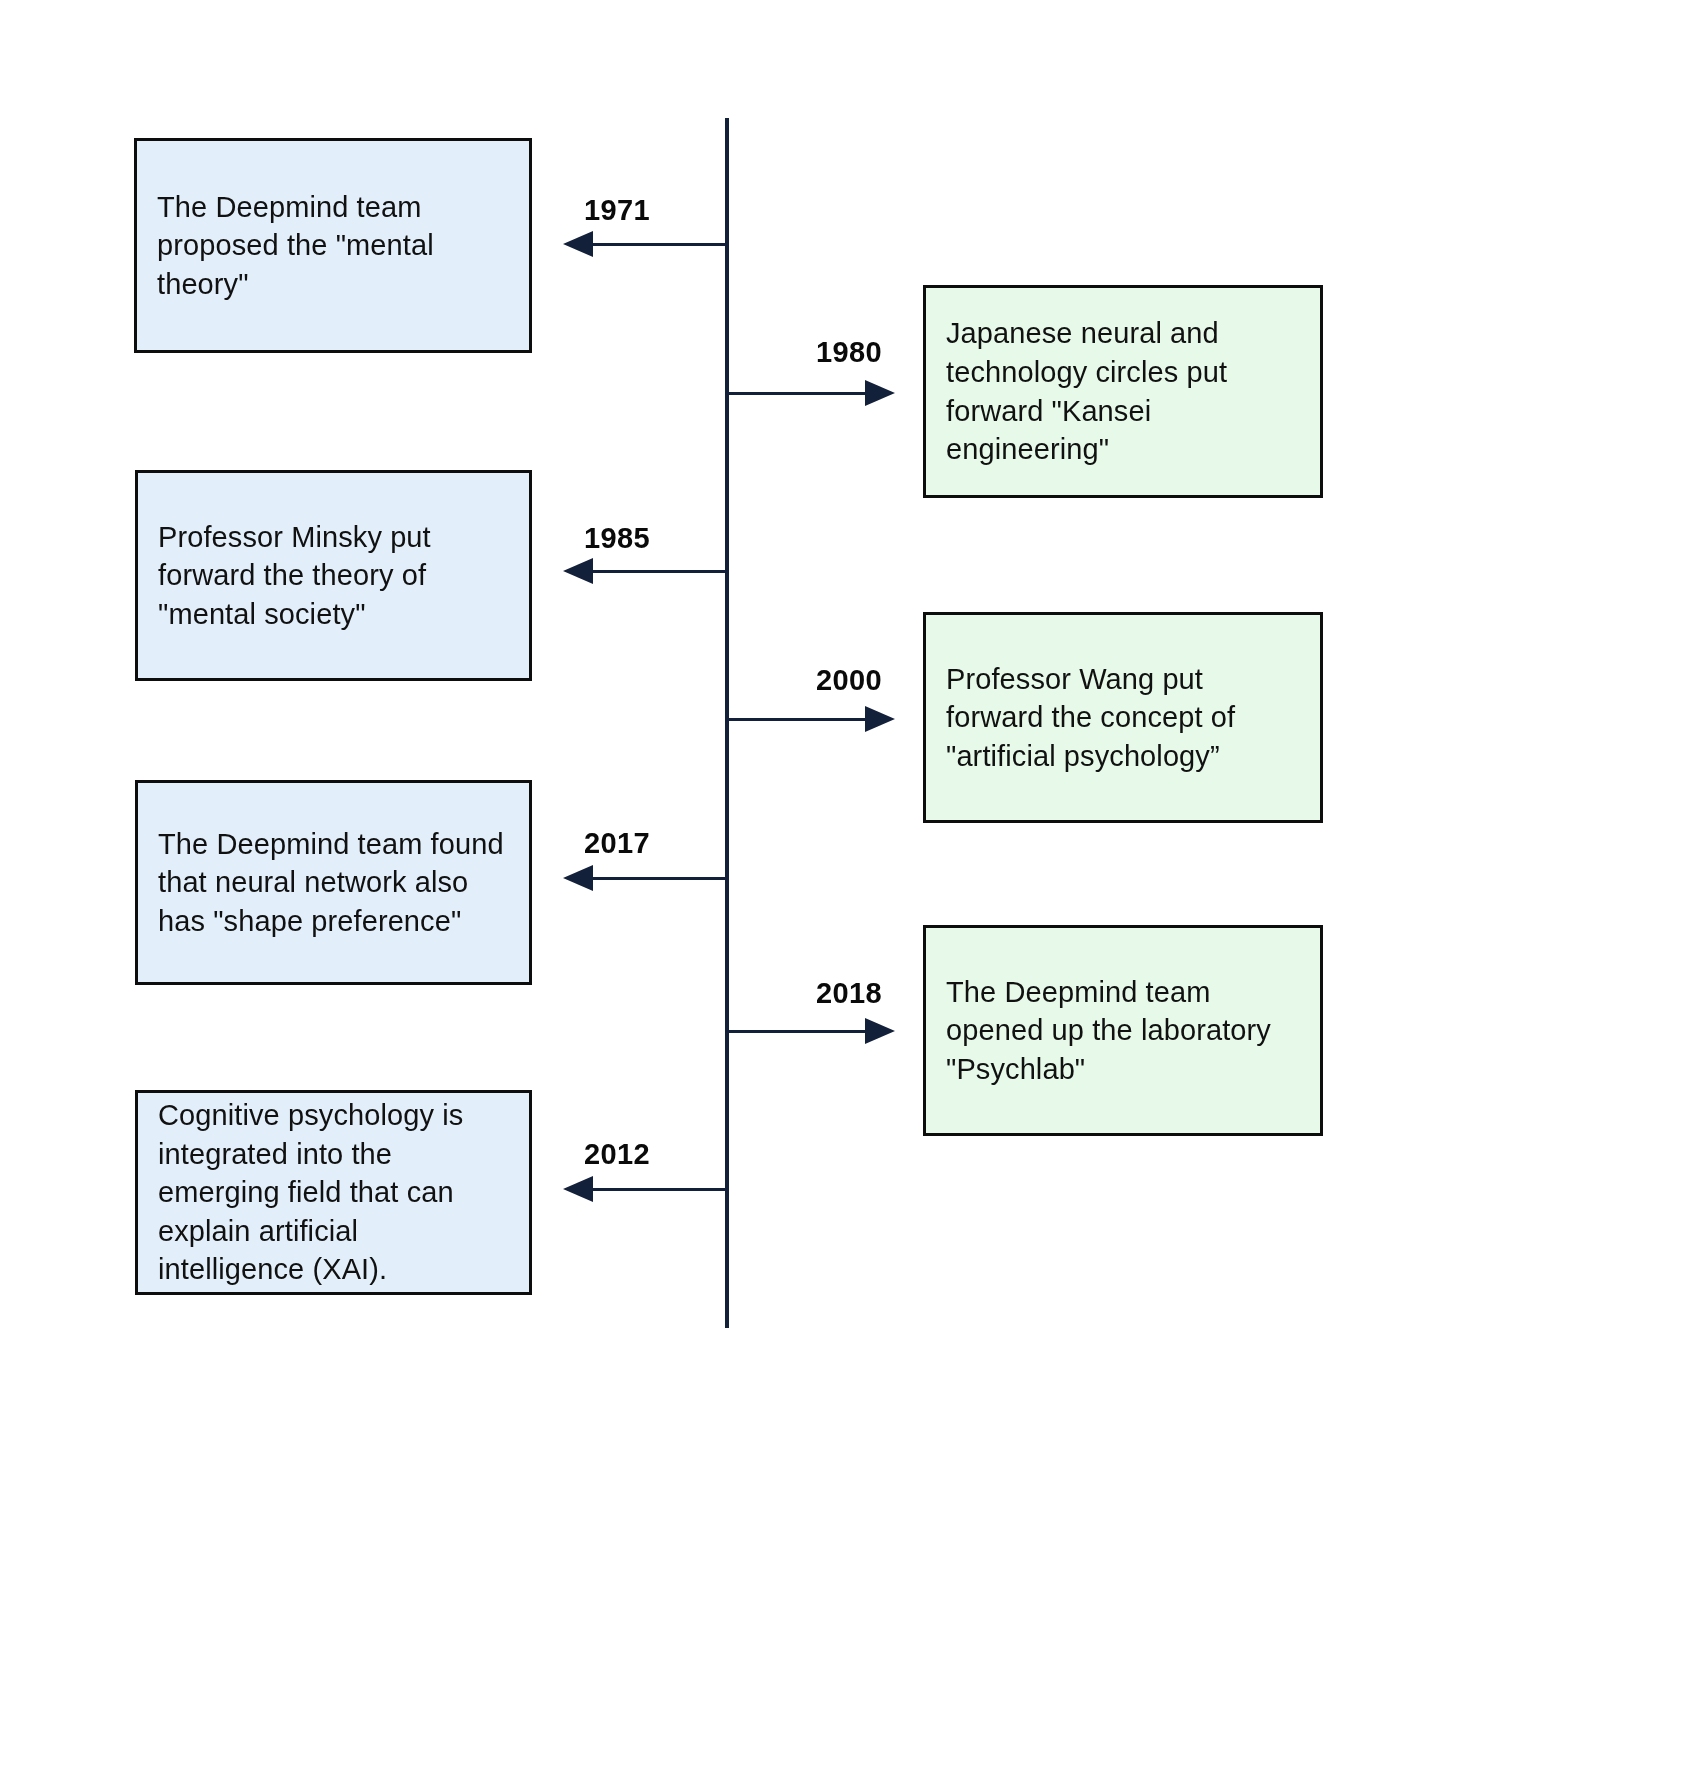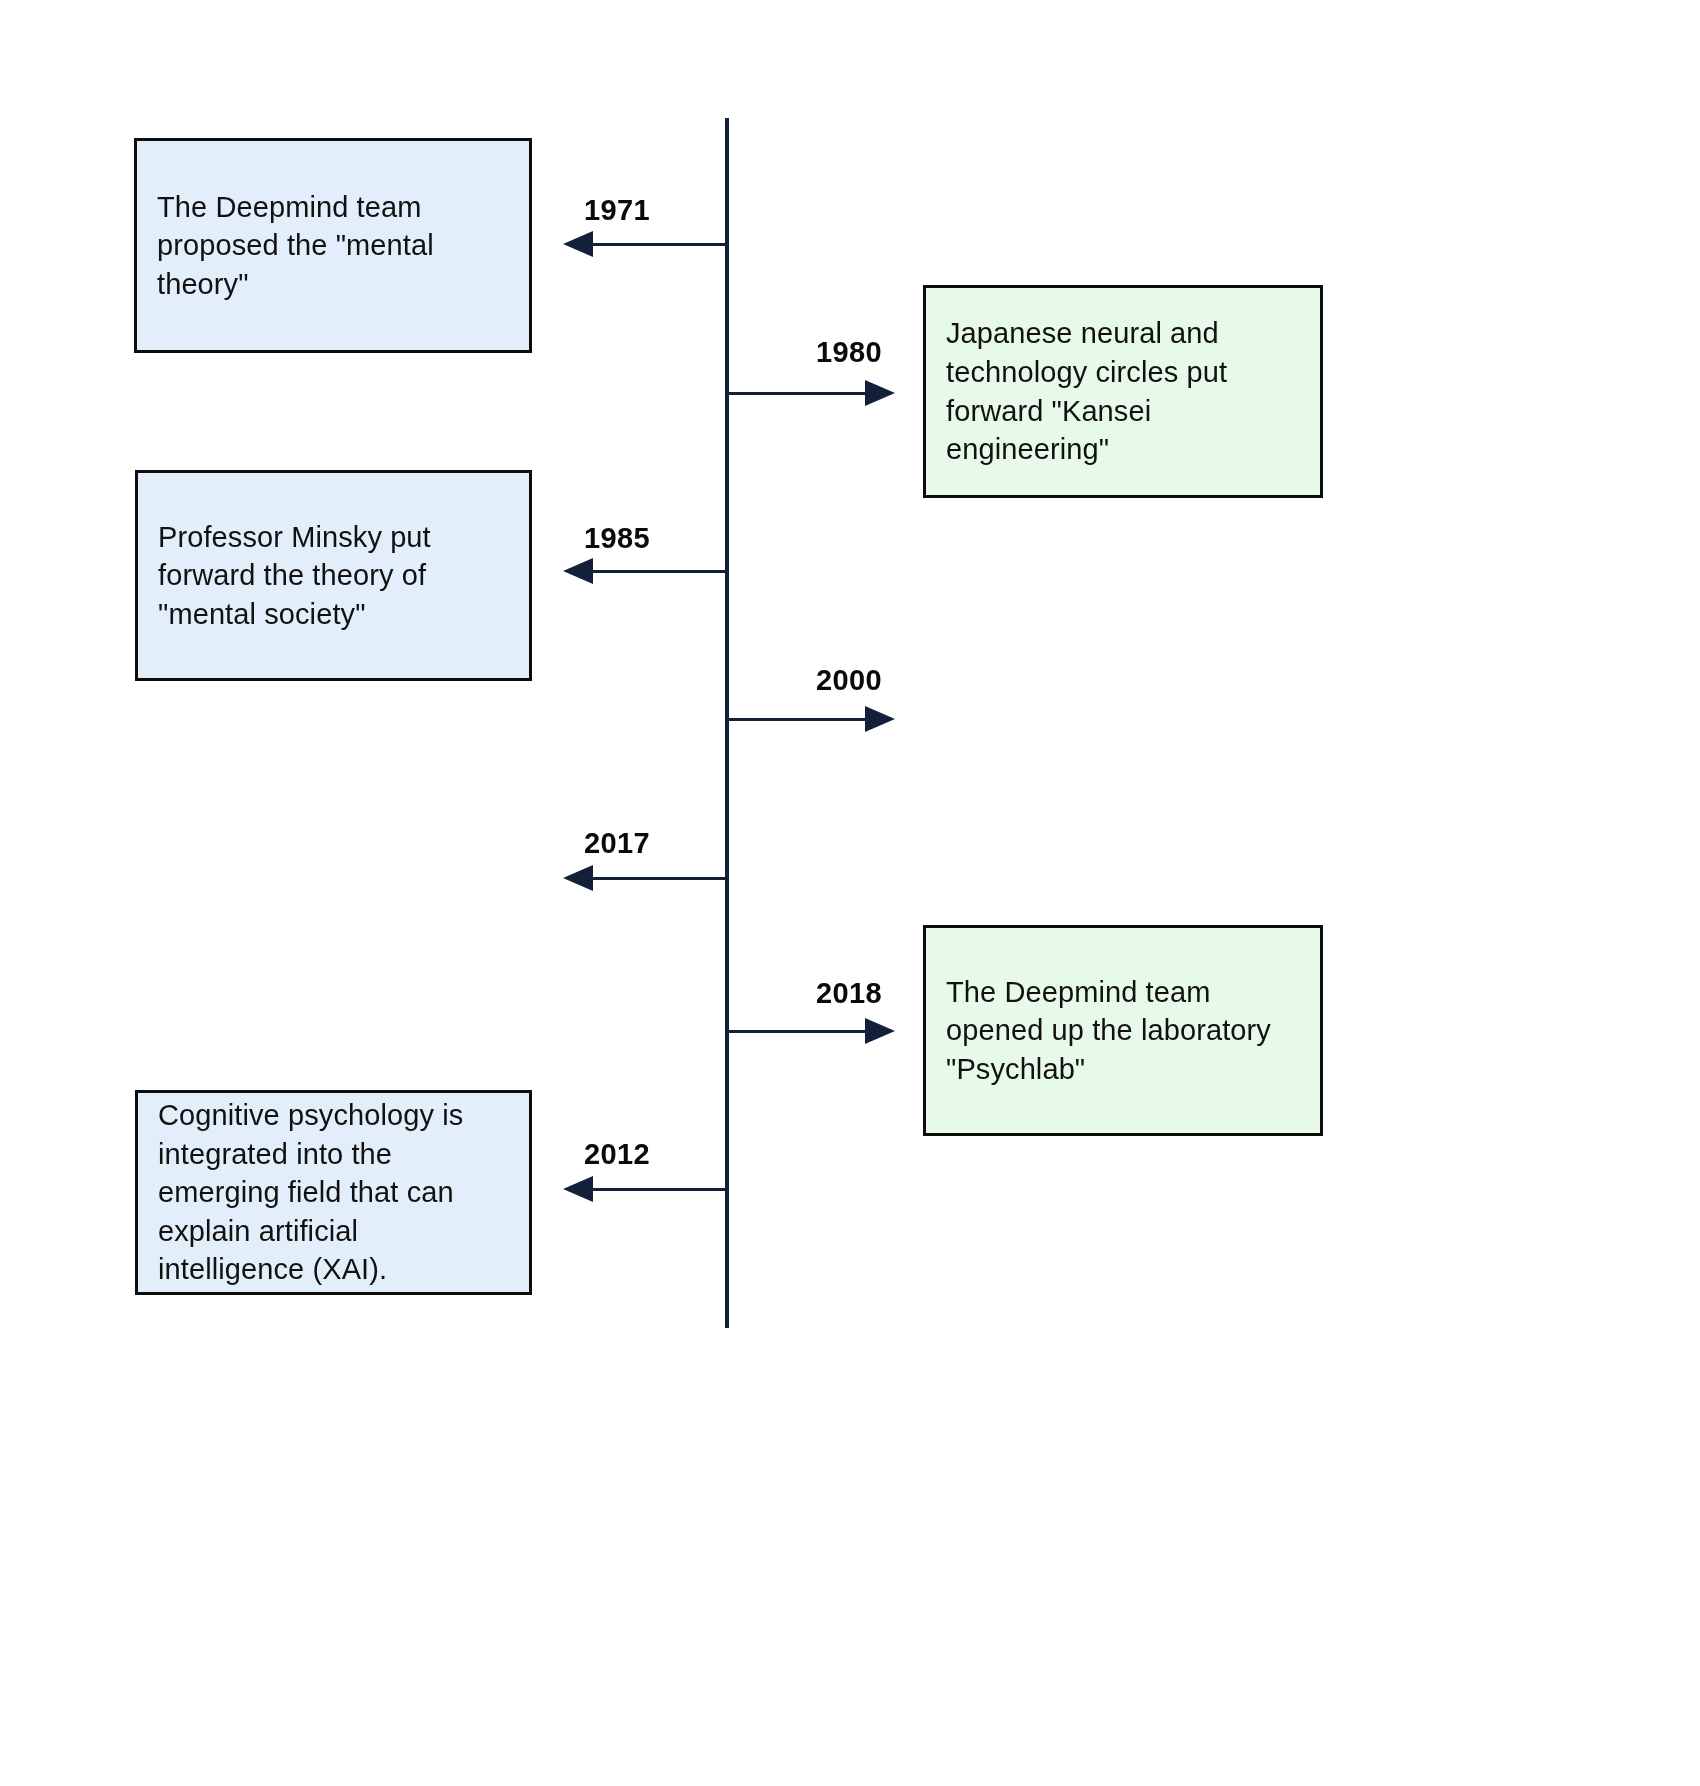--- a/index.html
+++ b/index.html
@@ -149,26 +149,32 @@
 
   <div class="box left" style="left:135px; top:470px; width:397px; height:211px;">
     <div class="txt">Professor Minsky put forward the theory of "mental society"</div>
   </div>
   <div class="year" style="left:584px; top:522px;">1985</div>
   <div class="conn to-left" style="left:563px; top:570px; width:164px;">
     <div class="shaft" style="left:28px; width:136px;"></div>
     <div class="head"></div>
   </div>
 
+  <div class="box right" style="left:923px; top:612px; width:400px; height:211px;">
+    <div class="txt">Professor Wang put forward the concept of "artificial psychology”</div>
+  </div>
   <div class="year" style="left:816px; top:664px;">2000</div>
   <div class="conn to-right" style="left:729px; top:718px; width:166px;">
     <div class="shaft" style="left:0; width:138px;"></div>
     <div class="head"></div>
   </div>
 
+  <div class="box left" style="left:135px; top:780px; width:397px; height:205px;">
+    <div class="txt">The Deepmind team found that neural network also has "shape preference"</div>
+  </div>
   <div class="year" style="left:584px; top:827px;">2017</div>
   <div class="conn to-left" style="left:563px; top:877px; width:164px;">
     <div class="shaft" style="left:28px; width:136px;"></div>
     <div class="head"></div>
   </div>
 
   <div class="box right" style="left:923px; top:925px; width:400px; height:211px;">
     <div class="txt">The Deepmind team opened up the laboratory "Psychlab"</div>
   </div>
   <div class="year" style="left:816px; top:977px;">2018</div>

